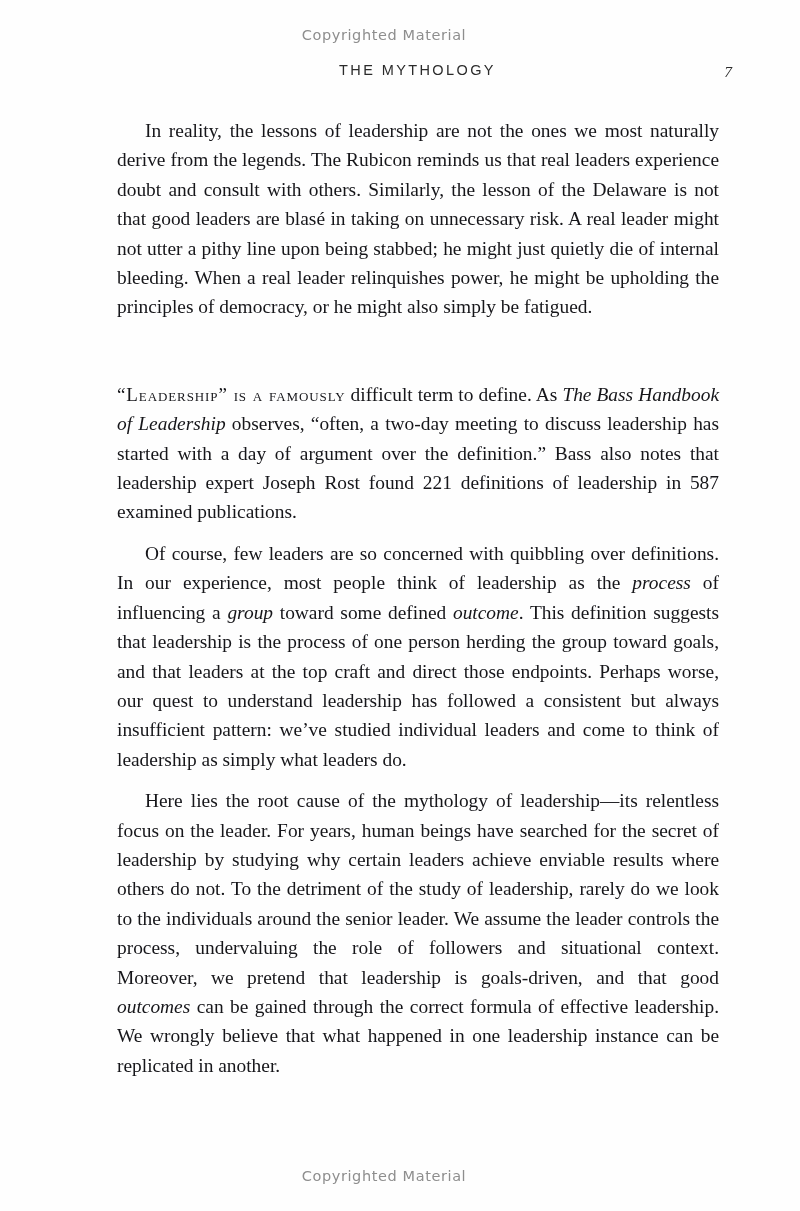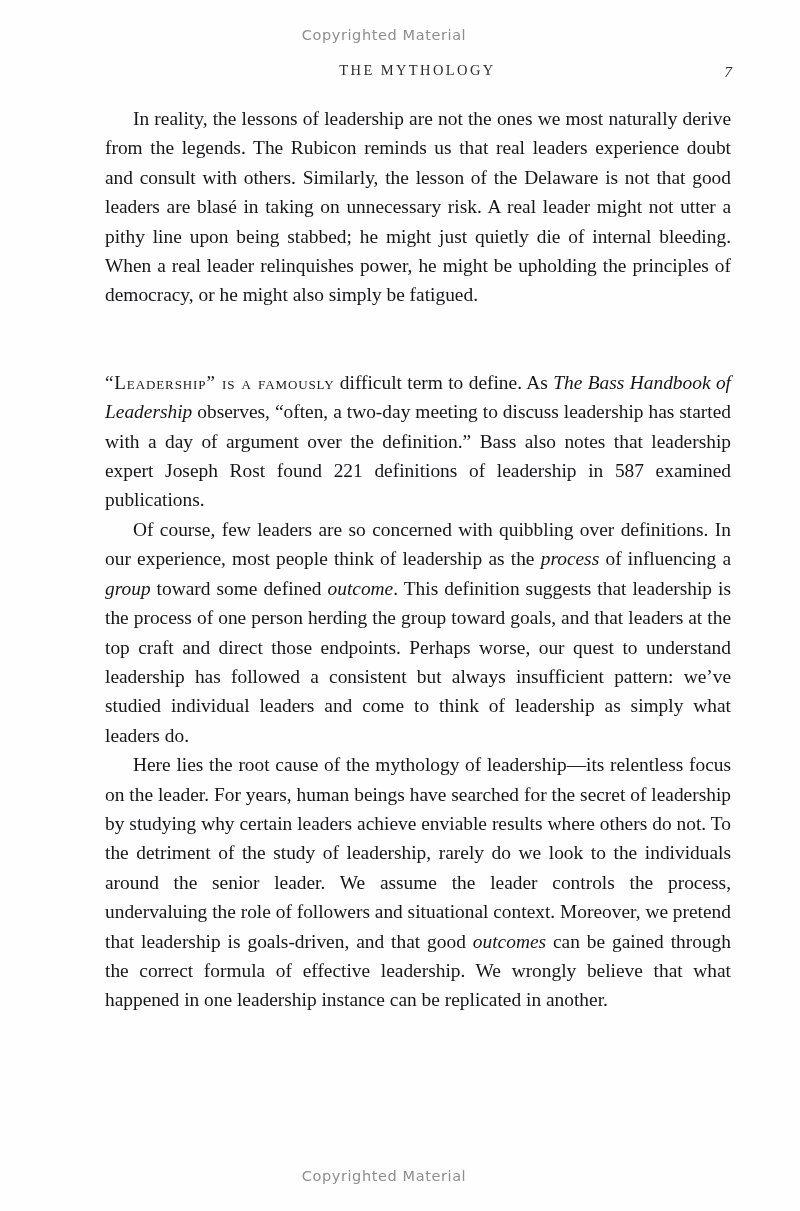--- a/index.html
+++ b/index.html
@@ -45,21 +45,21 @@
     top: 62px;
     left: 105px;
     width: 625px;
     height: 22px;
   }
   .running-head-title {
     position: absolute;
     left: 0;
     width: 625px;
     text-align: center;
-    font-family: Liberation Serif, serif;
+    font-family: Liberation Sans, sans-serif;
     font-size: 14.5px;
     letter-spacing: 2.4px;
     color: #2b2b2b;
     white-space: nowrap;
   }
   .running-head-folio {
     position: absolute;
     right: -2px;
     top: 1px;
     font-family: "Liberation Serif", "DejaVu Serif", serif;
@@ -70,21 +70,21 @@
 
   
   .textblock {
     position: absolute;
     top: 104px;
     left: 105px;
     width: 626px;
   }
 
   p.para {
-    margin: 0;
+    margin: 12px;
     font-size: 19.4px;
     line-height: 29.4px;
     text-align: justify;
     text-justify: inter-word;
     hyphens: none;
     text-indent: 28px;
     color: #16161a;
     font-kerning: normal;
   }
   p.para.section-start {

